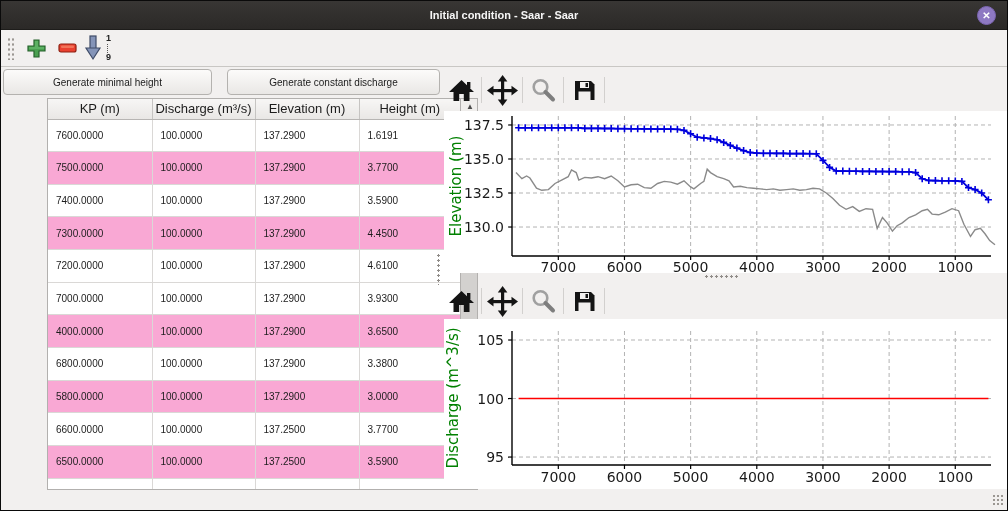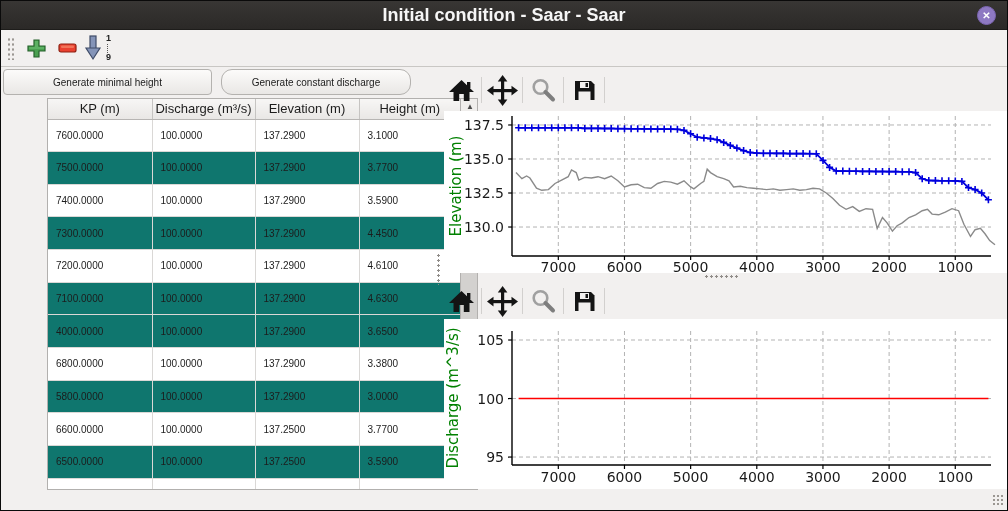--- a/index.html
+++ b/index.html
@@ -9,21 +9,21 @@
     border:1px solid #0a0a0a; background:#f2f0ef;
     font-family:"Liberation Sans", sans-serif; overflow:hidden;
   }
   
   .titlebar {
     position:absolute; left:0; top:0; right:0; height:29px;
     background:linear-gradient(180deg,#383634,#2b2927);
     border-bottom:1px solid #1e1d1b;
     display:flex; align-items:center; justify-content:center;
   }
-  .titlebar .title { color:#f6f6f6; font-size:18px; font-weight:bold; }
+  .titlebar .title { color:#f6f6f6; font-size:11px; font-weight:bold; }
   .close-btn {
     position:absolute; right:11px; top:5px; width:19px; height:19px;
     border-radius:50%; background:#8e79c2; border:1px solid #7c66b2;
     color:#fff; font-size:10px; font-weight:bold;
     display:flex; align-items:center; justify-content:center; cursor:pointer;
   }
   
   .menubar {
     position:absolute; left:0; top:29px; right:0; height:37px;
     background:#f2f0ef; border-bottom:1px solid #c9c7c4;
@@ -42,40 +42,40 @@
   .sort-dots { position:absolute; right:4px; top:12px; height:9px; border-right:1px dotted #555; }
   
   .gen-btn {
     position:absolute; top:68px; height:26px;
     background:linear-gradient(180deg,#fcfbfa,#e9e7e5);
     border:1px solid #b4b2af; border-radius:4px;
     font-size:10px; color:#1b1b1b; cursor:pointer;
     font-family:"Liberation Sans", sans-serif;
   }
   #gen-min { left:2px; width:209px; }
-  #gen-const { left:220px; width:190px;border-radius:11px; }
+  #gen-const { left:226px; width:213px; }
   
   .table-frame {
     position:absolute; left:2px; top:97px; width:431px; height:392px;
     border:1px solid #b2b0ae; background:#fff; display:flex; overflow:hidden;margin-left:44px;
   }
   table { border-collapse:collapse; table-layout:fixed; width:412px; }
   th {
     height:20px; background:linear-gradient(180deg,#f7f6f5,#e9e7e5);
     border-right:1px solid #c6c4c2; border-bottom:1px solid #b7b5b3;
     font-size:13px; font-weight:normal; color:#1d1d1d; text-align:center; cursor:pointer;
   }
   th:last-child { border-right:none; }
   td {
     height:30px; padding-left:8px; font-size:10px; color:#1c1c1c;
     border-right:1px solid #dad8d6; border-bottom:1px solid #dad8d6;
     background:#fff; cursor:text; white-space:nowrap; overflow:hidden;
   }
   td:last-child { border-right:none; }
-  tr.alt td { background:#0f766e; }
+  tr.alt td { background:#f9a8d4; }
   tr.sliver td { height:10px; border-bottom:none; background:#fff; }
   
   .vscroll { width:19px; background:#d3d1cf; border-left:1px solid #b2b0ae; position:relative; }
   .vs-btn { position:absolute; left:0; width:18px; height:16px; background:#f0eeec; color:#4c4c4c; font-size:8px; display:flex; align-items:center; justify-content:center; cursor:pointer; }
   .vs-up { top:0; border-bottom:1px solid #bbb9b7; }
   .vs-down { bottom:0; border-top:1px solid #bbb9b7; }
   .vs-thumb { position:absolute; left:1px; top:17px; width:16px; height:54px; background:linear-gradient(90deg,#ffffff,#ececea); border:1px solid #a9a7a5; border-radius:2px; cursor:grab; }
   
   .vsplit { position:absolute; left:435px; top:252px; width:6px; height:32px;
     background-image:radial-gradient(circle,#8f8b87 1px,transparent 1.3px); background-size:5px 5px; cursor:col-resize; }
@@ -153,21 +153,21 @@
             <th>Discharge (m³/s)</th>
             <th>Elevation (m)</th>
             <th>Height (m)</th>
           </tr>
         </thead>
       <tbody id="tbody">
           <tr>
             <td>7600.0000</td>
             <td>100.0000</td>
             <td>137.2900</td>
-            <td>3.1000</td>
+            <td>1.6191</td>
           </tr>
           <tr class="alt">
             <td>7500.0000</td>
             <td>100.0000</td>
             <td>137.2900</td>
             <td>3.7700</td>
           </tr>
           <tr>
             <td>7400.0000</td>
             <td>100.0000</td>
@@ -179,25 +179,25 @@
             <td>100.0000</td>
             <td>137.2900</td>
             <td>4.4500</td>
           </tr>
           <tr>
             <td>7200.0000</td>
             <td>100.0000</td>
             <td>137.2900</td>
             <td>4.6100</td>
           </tr>
-          <tr class="alt">
-            <td>7100.0000</td>
-            <td>100.0000</td>
-            <td>137.2900</td>
-            <td>4.6300</td>
+          <tr>
+            <td>7000.0000</td>
+            <td>100.0000</td>
+            <td>137.2900</td>
+            <td>3.9300</td>
           </tr>
           <tr class="alt">
             <td>4000.0000</td>
             <td>100.0000</td>
             <td>137.2900</td>
             <td>3.6500</td>
           </tr>
           <tr>
             <td>6800.0000</td>
             <td>100.0000</td>

